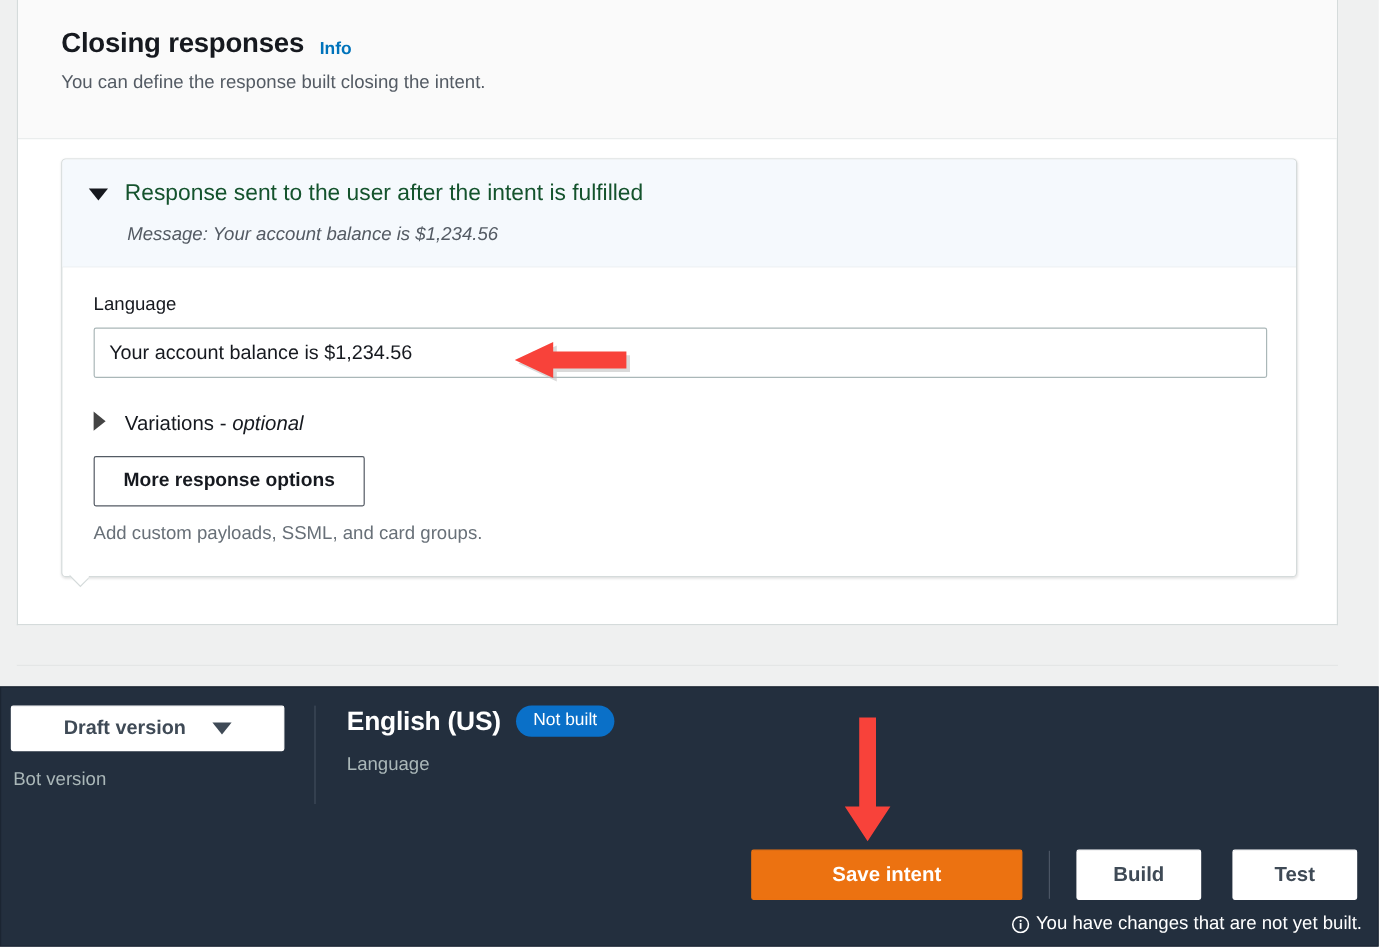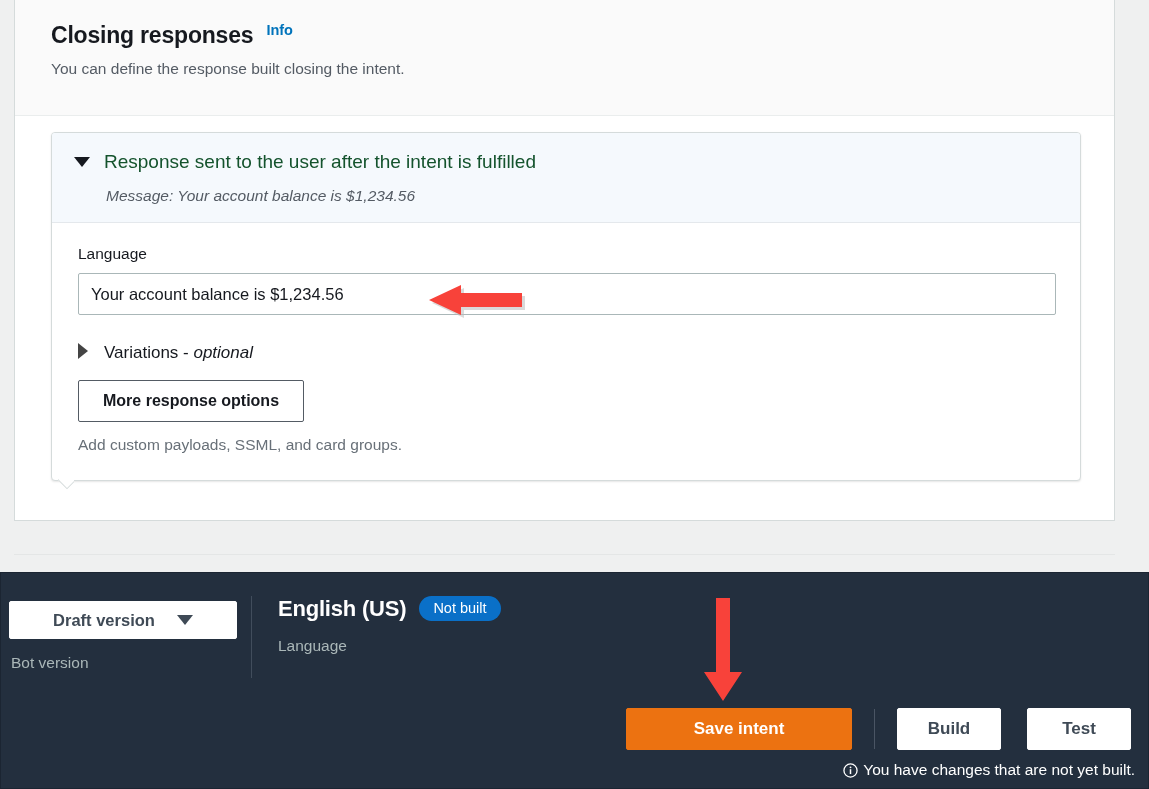--- a/index.html
+++ b/index.html
@@ -31,21 +31,21 @@
 
   .section-header {
     background: #fafafa;
     border-bottom: 1px solid #eaeded;
     padding: 22px 0 18px 36px;
     box-sizing: border-box;
     height: 116px;
   }
   .section-title-row {
     display: flex;
-    align-items: flex-start;
+    align-items: flex-end;
     gap: 13px;
   }
   .section-title {
     font-size: 23px;
     font-weight: bold;
     color: #16191f;
     letter-spacing: -0.2px;
   }
   .info-link {
     font-size: 14.5px;
@@ -205,24 +205,25 @@
     left: 0;
     top: 572px;
     width: 1149px;
     height: 217px;
     background: #232f3e;
     box-sizing: border-box;
     border: 1px solid #1b2532;
   }
   .footer-top {
     display: flex;
-    align-items: center;
+    align-items: flex-start;
     padding: 15px 0 0 0;
     height: 112px;
     box-sizing: border-box;
+    gap: 11px;
   }
   .footer-col {
     position: relative;
   }
   .col-version {
     width: 250px;
     padding-left: 8px;
     box-sizing: border-box;
   }
   .col-lang {

